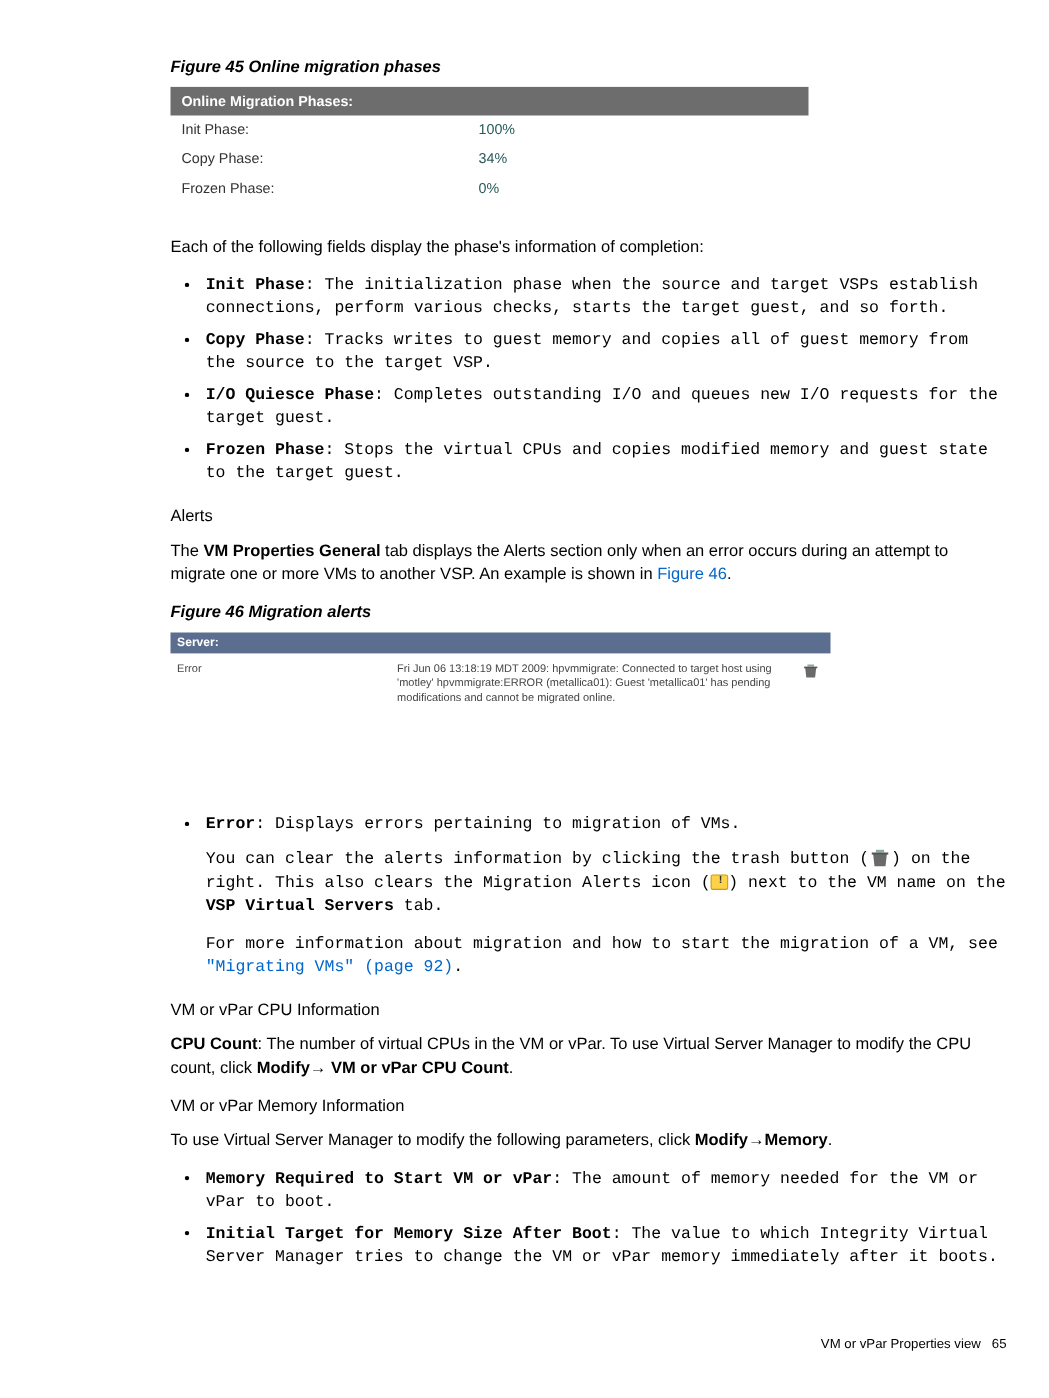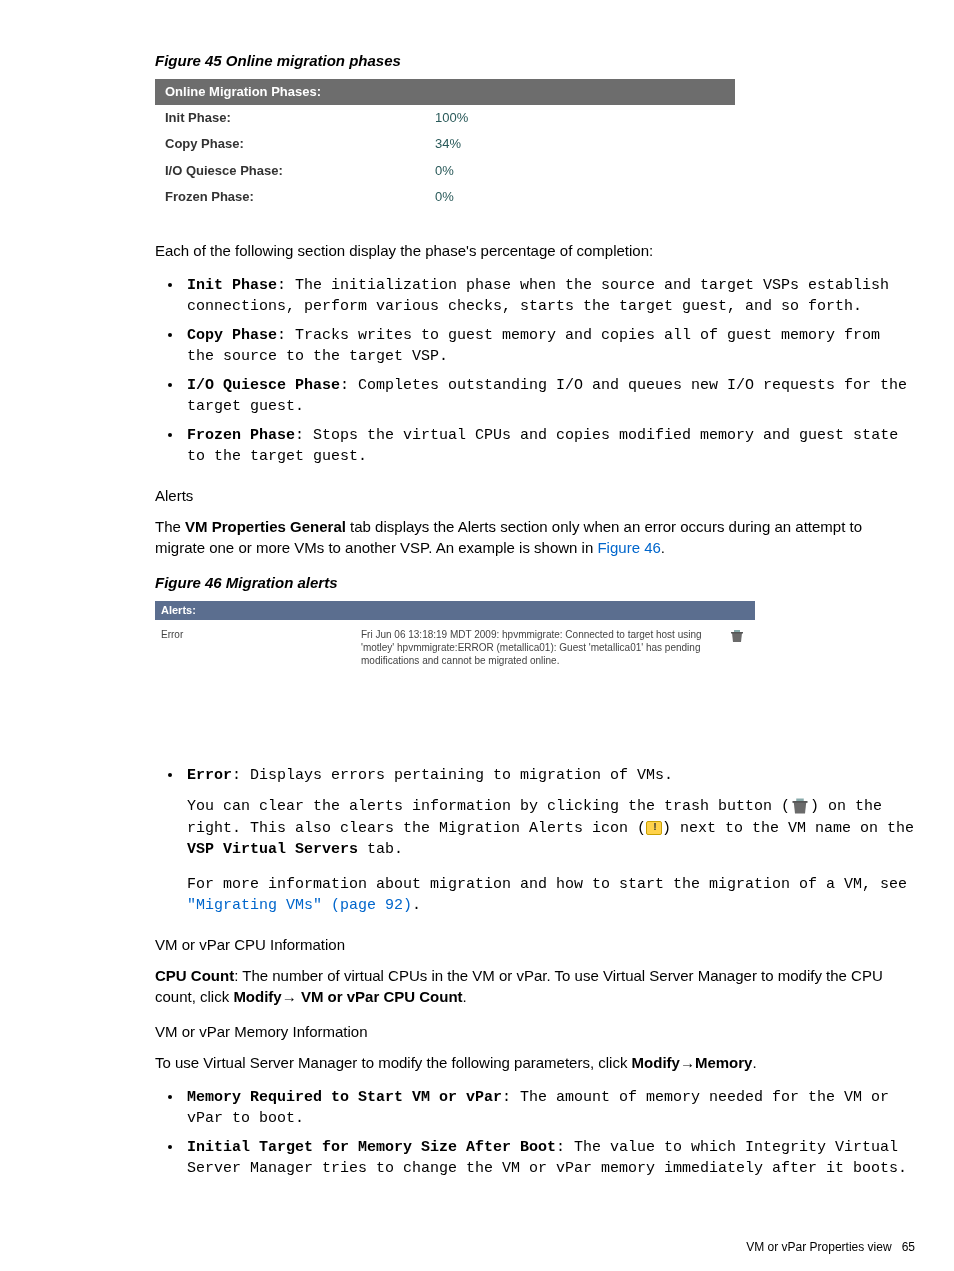--- a/index.html
+++ b/index.html
@@ -28,21 +28,21 @@
     padding: 4px 10px;
     font-weight: bold;
     font-size: 13px;
   }
   .phases-table td {
     padding: 4px 10px;
     font-size: 13px;
     color: #333;
   }
   .phases-table td.label {
-    font-weight: bold;
+    font-weight: normal;
     width: 250px;
   }
   .phases-table td.value {
     color: #2a5a5a;
   }
   p { margin: 10px 0 14px 0; }
   ul { margin: 0 0 18px 0; padding-left: 28px; }
   li { margin-bottom: 8px; padding-left: 4px; font-family: Liberation Mono, monospace; }
   .section-h { margin: 14px 0 10px 0; }
   .link { color: #0066cc; text-decoration: none; }
@@ -109,47 +109,43 @@
       </tr>
   <tr>
     <td class="label">Init Phase:</td>
     <td class="value">100%</td>
   </tr>
   <tr>
     <td class="label">Copy Phase:</td>
     <td class="value">34%</td>
   </tr>
   <tr>
-    <td class="label">I/O Quiesce Phase:</td>
-    <td class="value">0%</td>
-  </tr>
-  <tr>
     <td class="label">Frozen Phase:</td>
     <td class="value">0%</td>
   </tr>
 </tbody>
   </table>
 
-<p>Each of the following section display the phase's percentage of completion:</p>
+<p>Each of the following fields display the phase's information of completion:</p>
 
 <ul>
   <li><span class="bold">Init Phase</span><span>: The initialization phase when the source and target VSPs establish connections, perform various checks, starts the target guest, and so forth.</span></li>
   <li><span class="bold">Copy Phase</span><span>: Tracks writes to guest memory and copies all of guest memory from the source to the target VSP.</span></li>
   <li><span class="bold">I/O Quiesce Phase</span><span>: Completes outstanding I/O and queues new I/O requests for the target guest.</span></li>
   <li><span class="bold">Frozen Phase</span><span>: Stops the virtual CPUs and copies modified memory and guest state to the target guest.</span></li>
 </ul>
 
 <div class="section-h">Alerts</div>
 <p>
   <span>The </span><span class="bold">VM Properties General</span><span> tab displays the Alerts section only when an error occurs during an attempt to migrate one or more VMs to another VSP. An example is shown in </span><a href="#" class="link">Figure 46</a><span>.</span>
 </p>
 
 <div class="fig-title">Figure 46 Migration alerts</div>
 <div class="alerts-fig">
-  <div class="alerts-header">Alerts:</div>
+  <div class="alerts-header">Server:</div>
   <div class="alerts-body">
     <div class="alerts-col1">Error</div>
     <div class="alerts-col2">Fri Jun 06 13:18:19 MDT 2009: hpvmmigrate: Connected to target host using 'motley' hpvmmigrate:ERROR (metallica01): Guest 'metallica01' has pending modifications and cannot be migrated online.</div>
     <div class="alerts-col3">
       <span class="trash-icon">
         <svg width="16" height="16" viewBox="0 0 16 16">
             <path fill="#6a6a6a" d="M3 5h10l-1 9H4z"></path>
             <path fill="#8aa" d="M5 2h6v2H5z"></path>
             <rect x="2" y="4" width="12" height="1.5" fill="#555"></rect>
           </svg>

